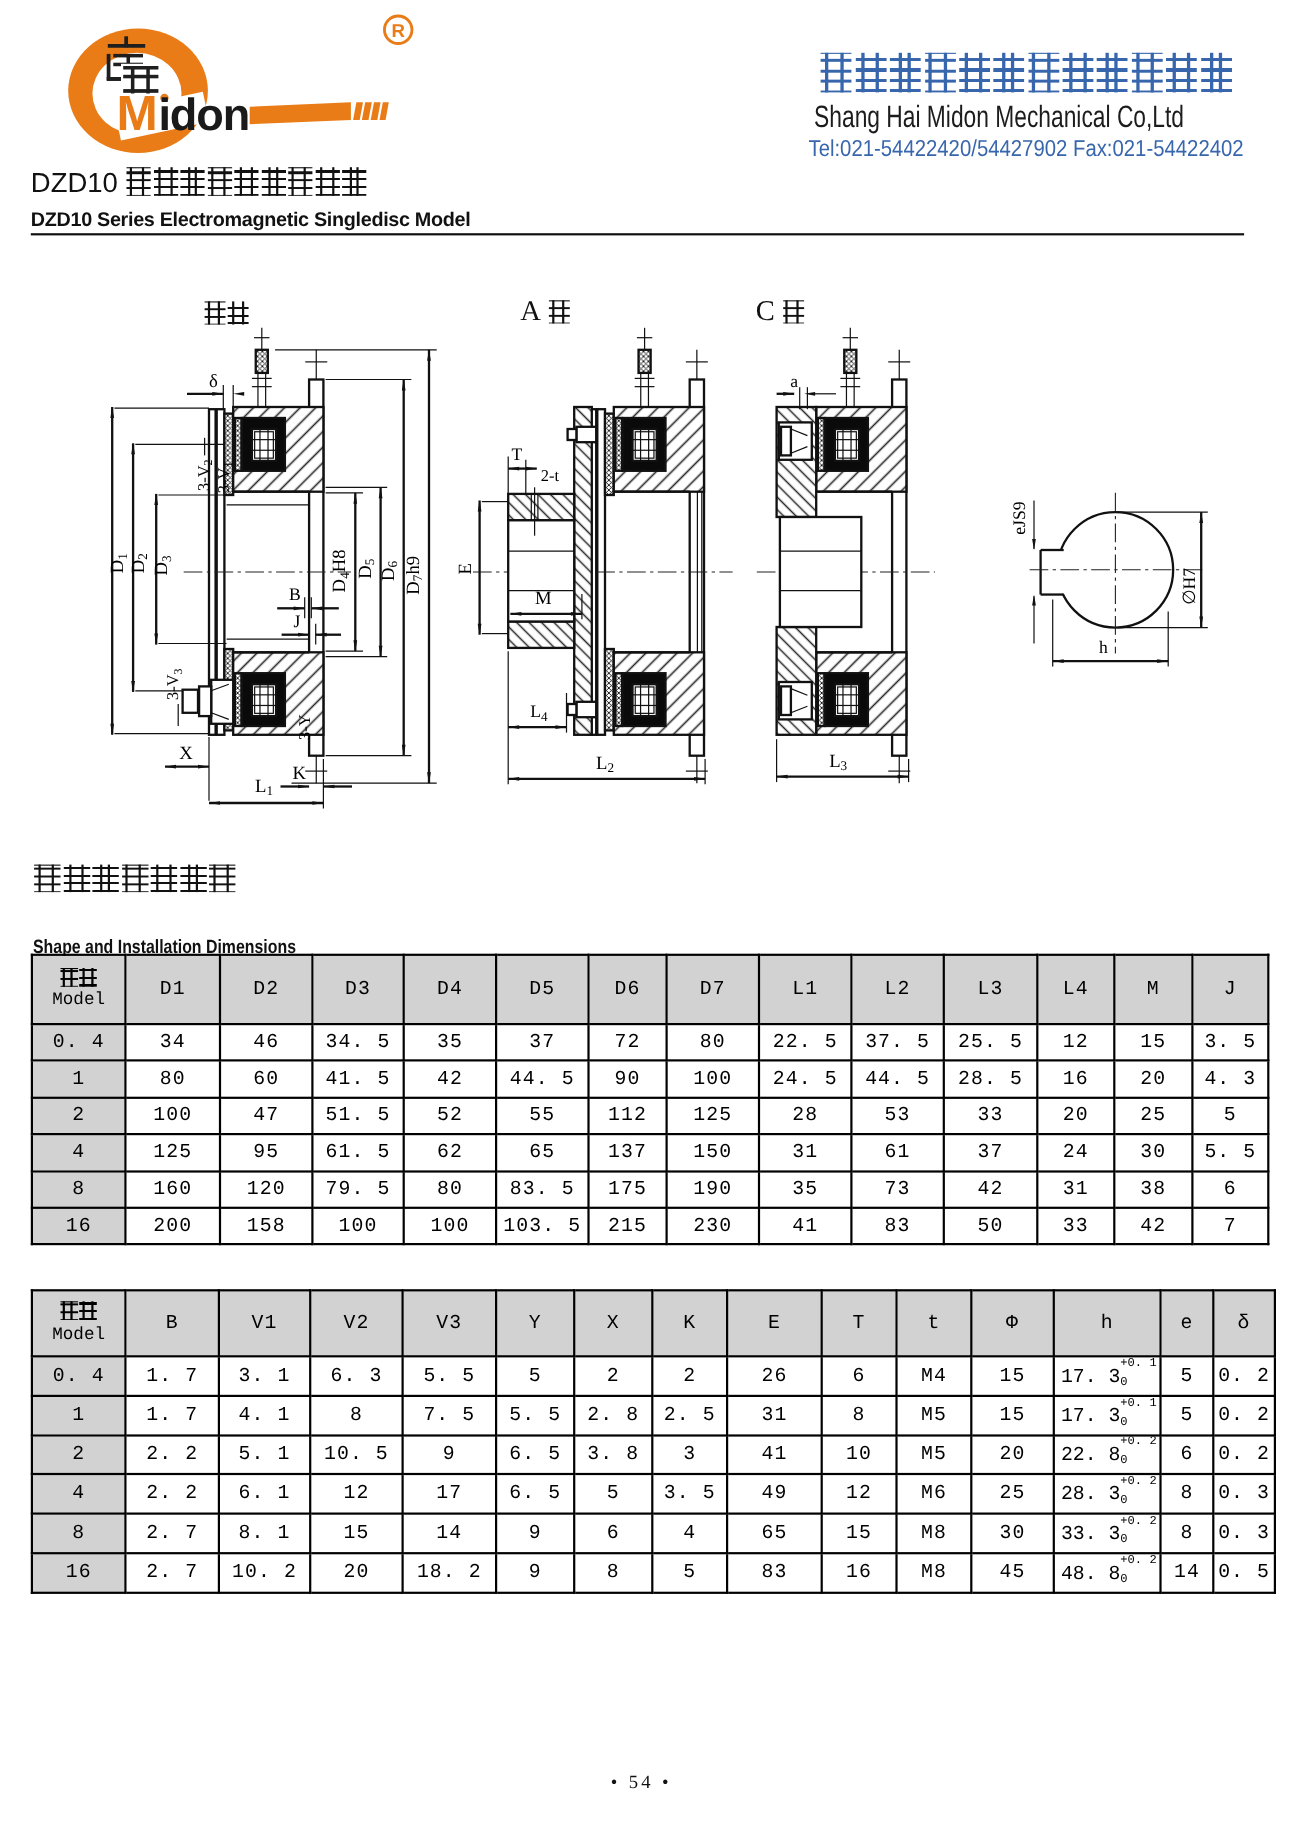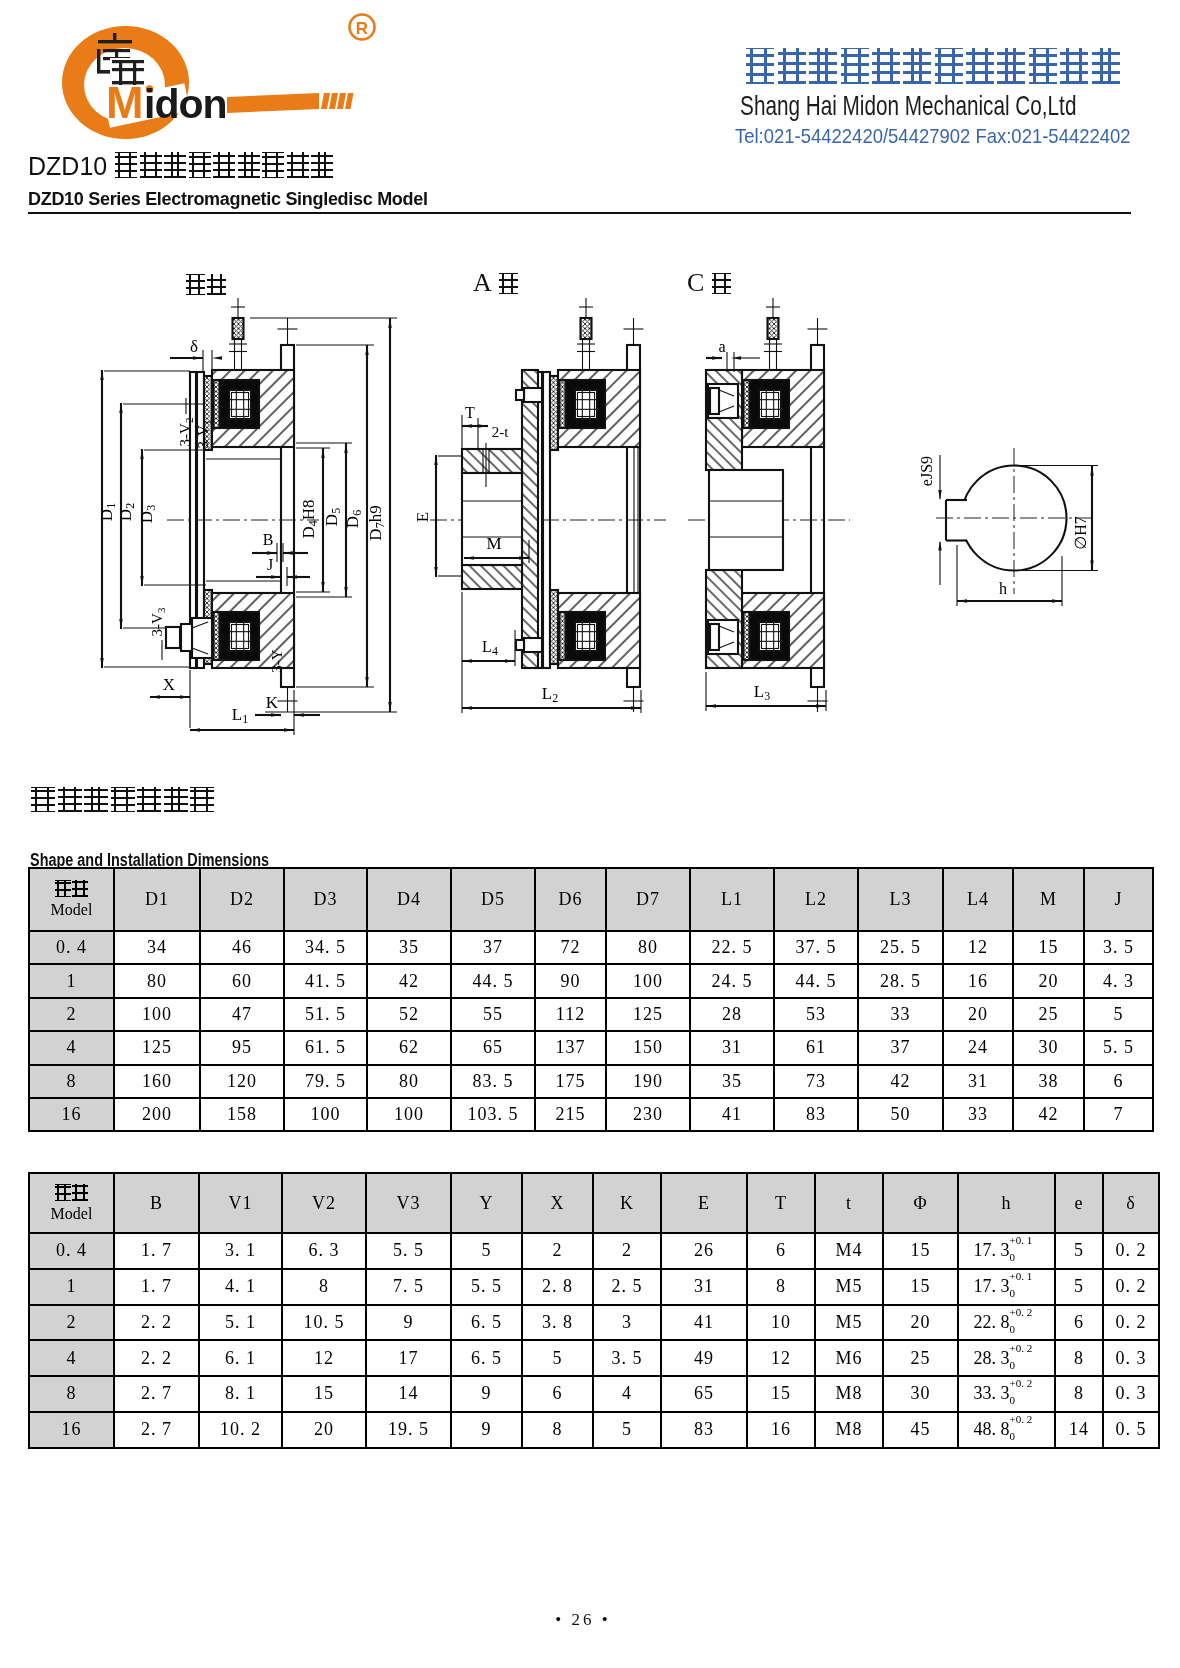--- a/index.html
+++ b/index.html
@@ -9,21 +9,21 @@
 background-image:repeating-linear-gradient(0deg,currentColor 0 2px,transparent 2px 7px),linear-gradient(currentColor,currentColor),linear-gradient(currentColor,currentColor);
 background-size:100% 100%,2px 100%,2px 100%;background-position:0 0,22% 0,74% 0;background-repeat:repeat,no-repeat,no-repeat}
 .cj:nth-of-type(3n){background-position:0 0,32% 0,64% 0}
 .cj:nth-of-type(3n+1){background-position:0 1px,15% 0,70% 0}
 .cj.big{background-image:repeating-linear-gradient(0deg,currentColor 0 3px,transparent 3px 9.5px),linear-gradient(currentColor,currentColor),linear-gradient(currentColor,currentColor);background-size:100% 100%,3px 100%,3px 100%}
 .ln{stroke:#111;stroke-width:2.1}
 line.ln,line.lt,line.cl,circle.ln{fill:none}
 .lt{stroke:#111;stroke-width:1.1}
 .cl{stroke:#222;stroke-width:1;stroke-dasharray:17 4 3 4}
 .dl{font-family:"Liberation Serif",serif;fill:#000}
-table{border-collapse:collapse;table-layout:fixed;font-family:Liberation Serif, serif}
+table{border-collapse:collapse;table-layout:fixed;font-family:Liberation Mono, monospace}
 td{border:2.6px solid #000;text-align:center;padding:0;font-size:18px;letter-spacing:1px;overflow:hidden;white-space:nowrap}
 td.g{background:#d2d2d2}
 </style></head>
 <body>
 
 <svg class="abs" style="left:40px;top:8px" width="420" height="145" viewBox="0 0 420 145">
 <ellipse cx="85.5" cy="74.5" rx="63.5" ry="56.5" fill="#e97c17"></ellipse>
 <ellipse cx="84.5" cy="77" rx="40.5" ry="37" fill="#fff"></ellipse>
 <g transform="rotate(-12 105 97)">
       <rect x="66" y="84" width="82" height="28" fill="#fff"></rect>
@@ -636,27 +636,27 @@
         <td>30</td>
         <td><span style="letter-spacing:0">33. 3</span><span style="display:inline-block;position:relative;width:30px;height:20px;letter-spacing:0;vertical-align:-4px"><span style="position:absolute;left:0;top:-6px;font-size:11px;white-space:nowrap">+0. 2</span><span style="position:absolute;left:0;bottom:-3px;font-size:11px">0</span></span></td>
         <td>8</td>
         <td>0. 3</td>
       </tr>
       <tr style="height:35.75px">
         <td class="g">16</td>
         <td>2. 7</td>
         <td>10. 2</td>
         <td>20</td>
-        <td>19. 5</td>
+        <td>18. 2</td>
         <td>9</td>
         <td>8</td>
         <td>5</td>
         <td>83</td>
         <td>16</td>
         <td>M8</td>
         <td>45</td>
         <td><span style="letter-spacing:0">48. 8</span><span style="display:inline-block;position:relative;width:30px;height:20px;letter-spacing:0;vertical-align:-4px"><span style="position:absolute;left:0;top:-6px;font-size:11px;white-space:nowrap">+0. 2</span><span style="position:absolute;left:0;bottom:-3px;font-size:11px">0</span></span></td>
         <td>14</td>
         <td>0. 5</td>
       </tr>
     </tbody>
   </table>
 
-<div class="abs" style="left:0;top:1610px;width:1166px;text-align:center;font-size:17px;font-family:'Liberation Serif';color:#111;letter-spacing:3px">• 26 •</div>
+<div class="abs" style="left:0;top:1610px;width:1166px;text-align:center;font-size:17px;font-family:'Liberation Serif';color:#111;letter-spacing:3px">• 54 •</div>
 </body></html>

